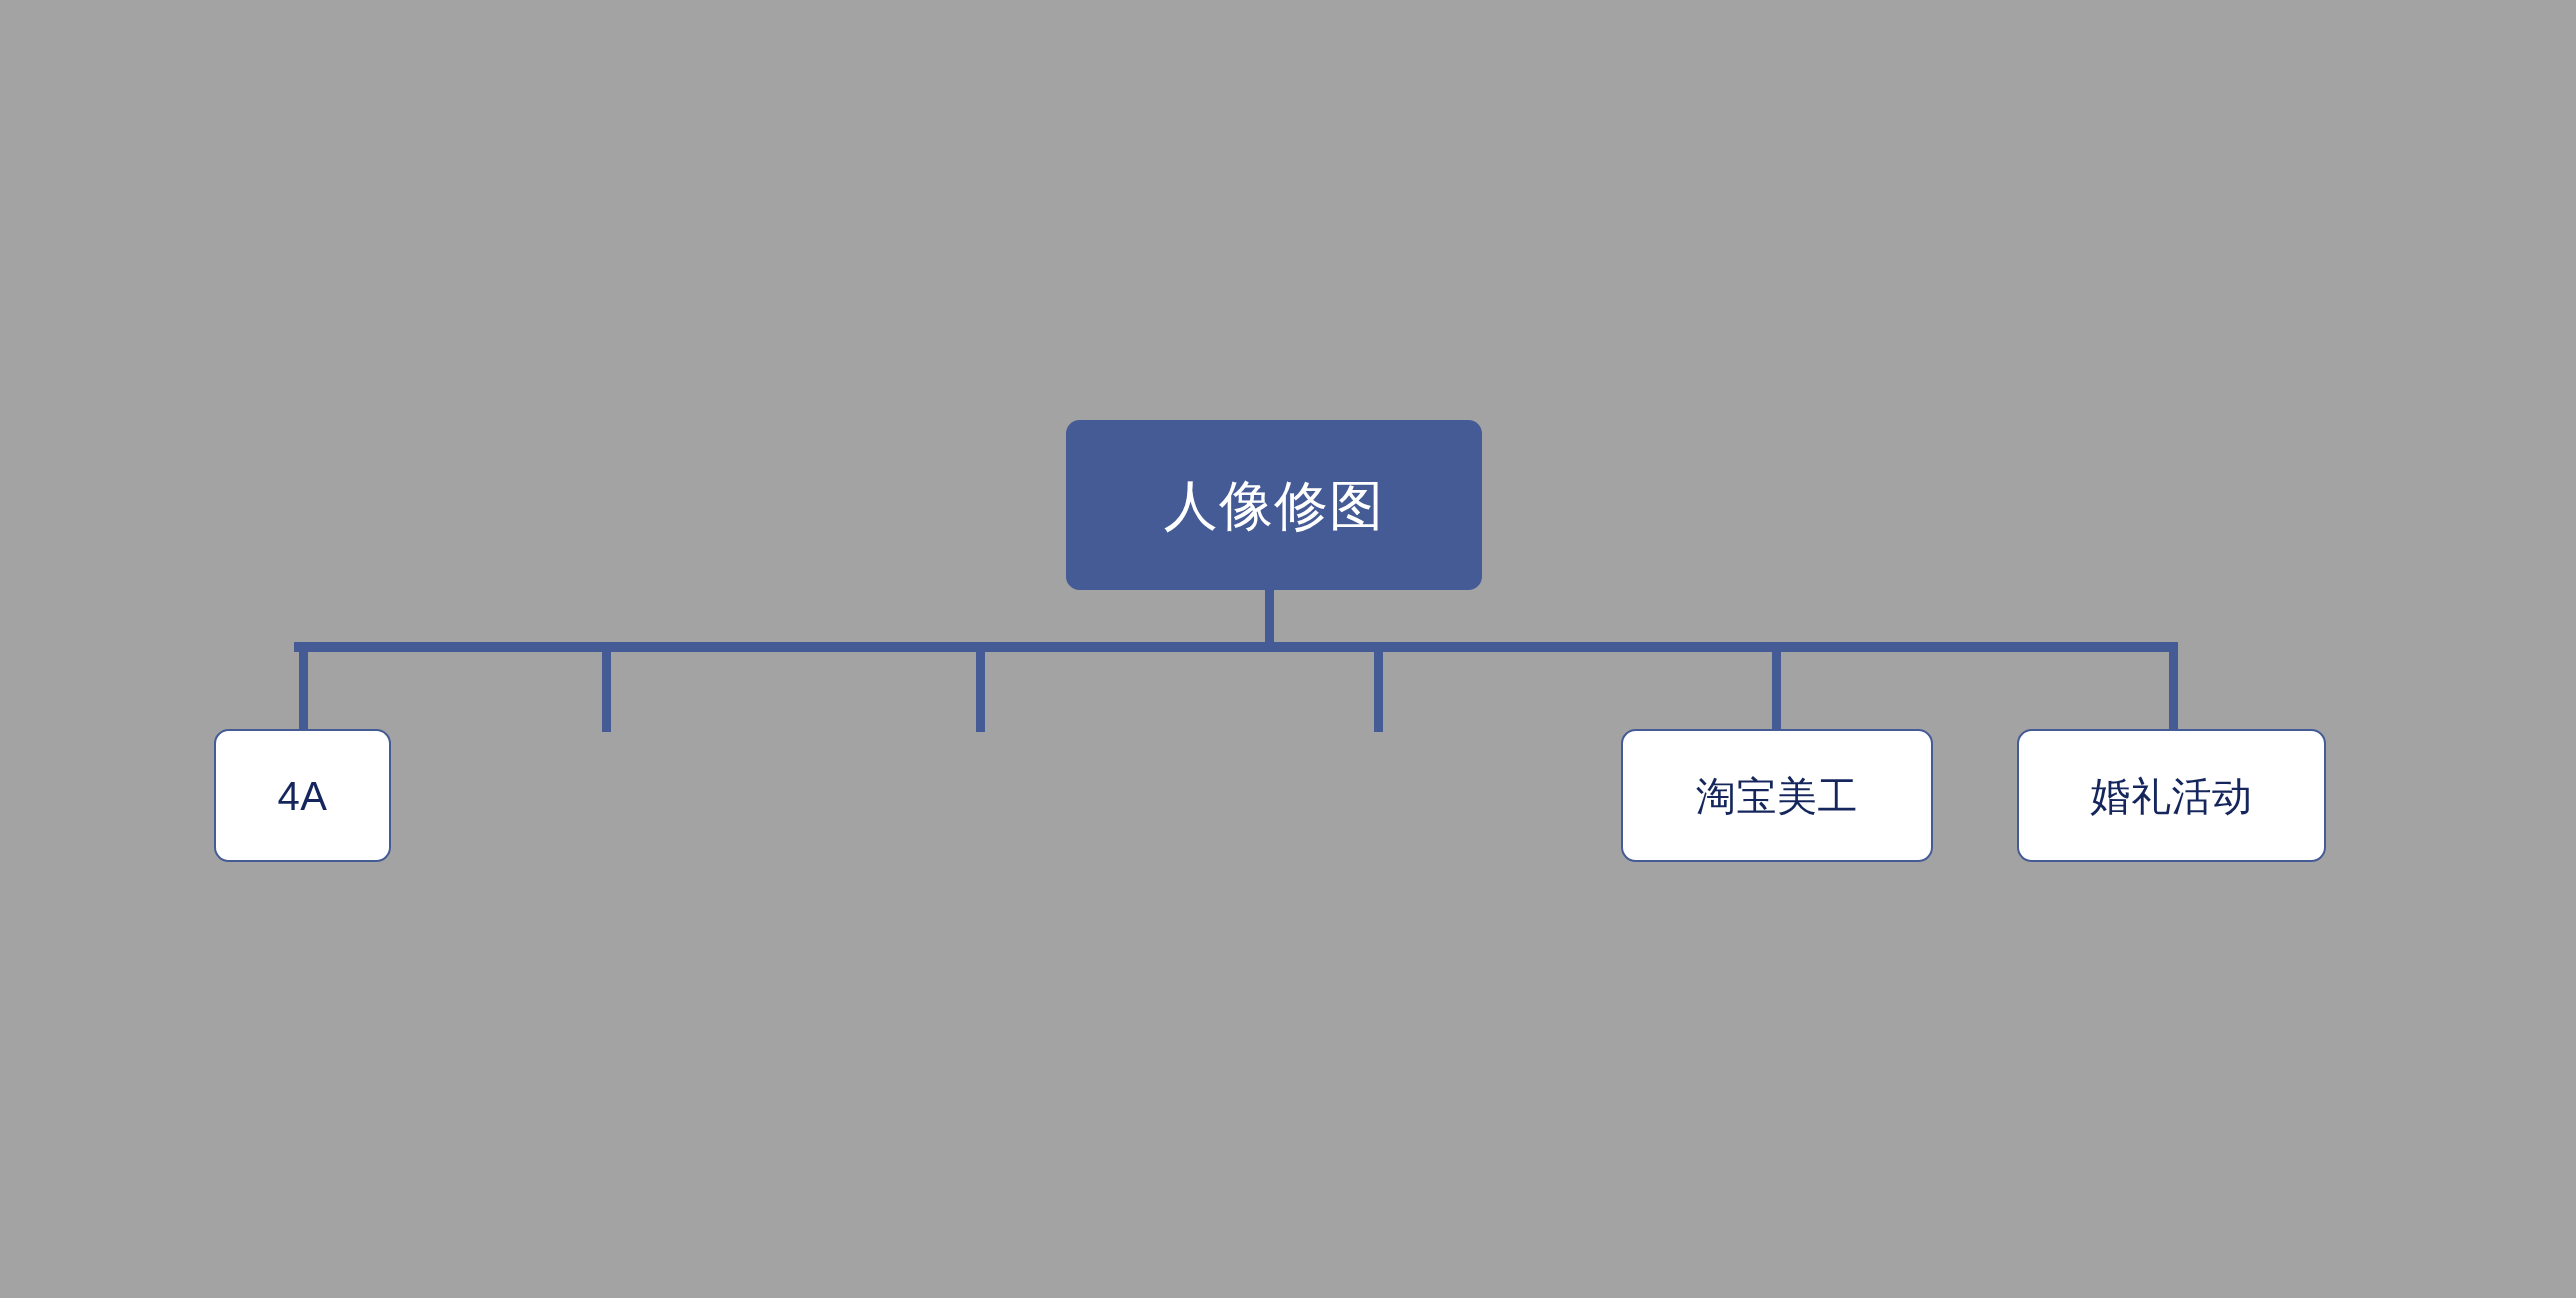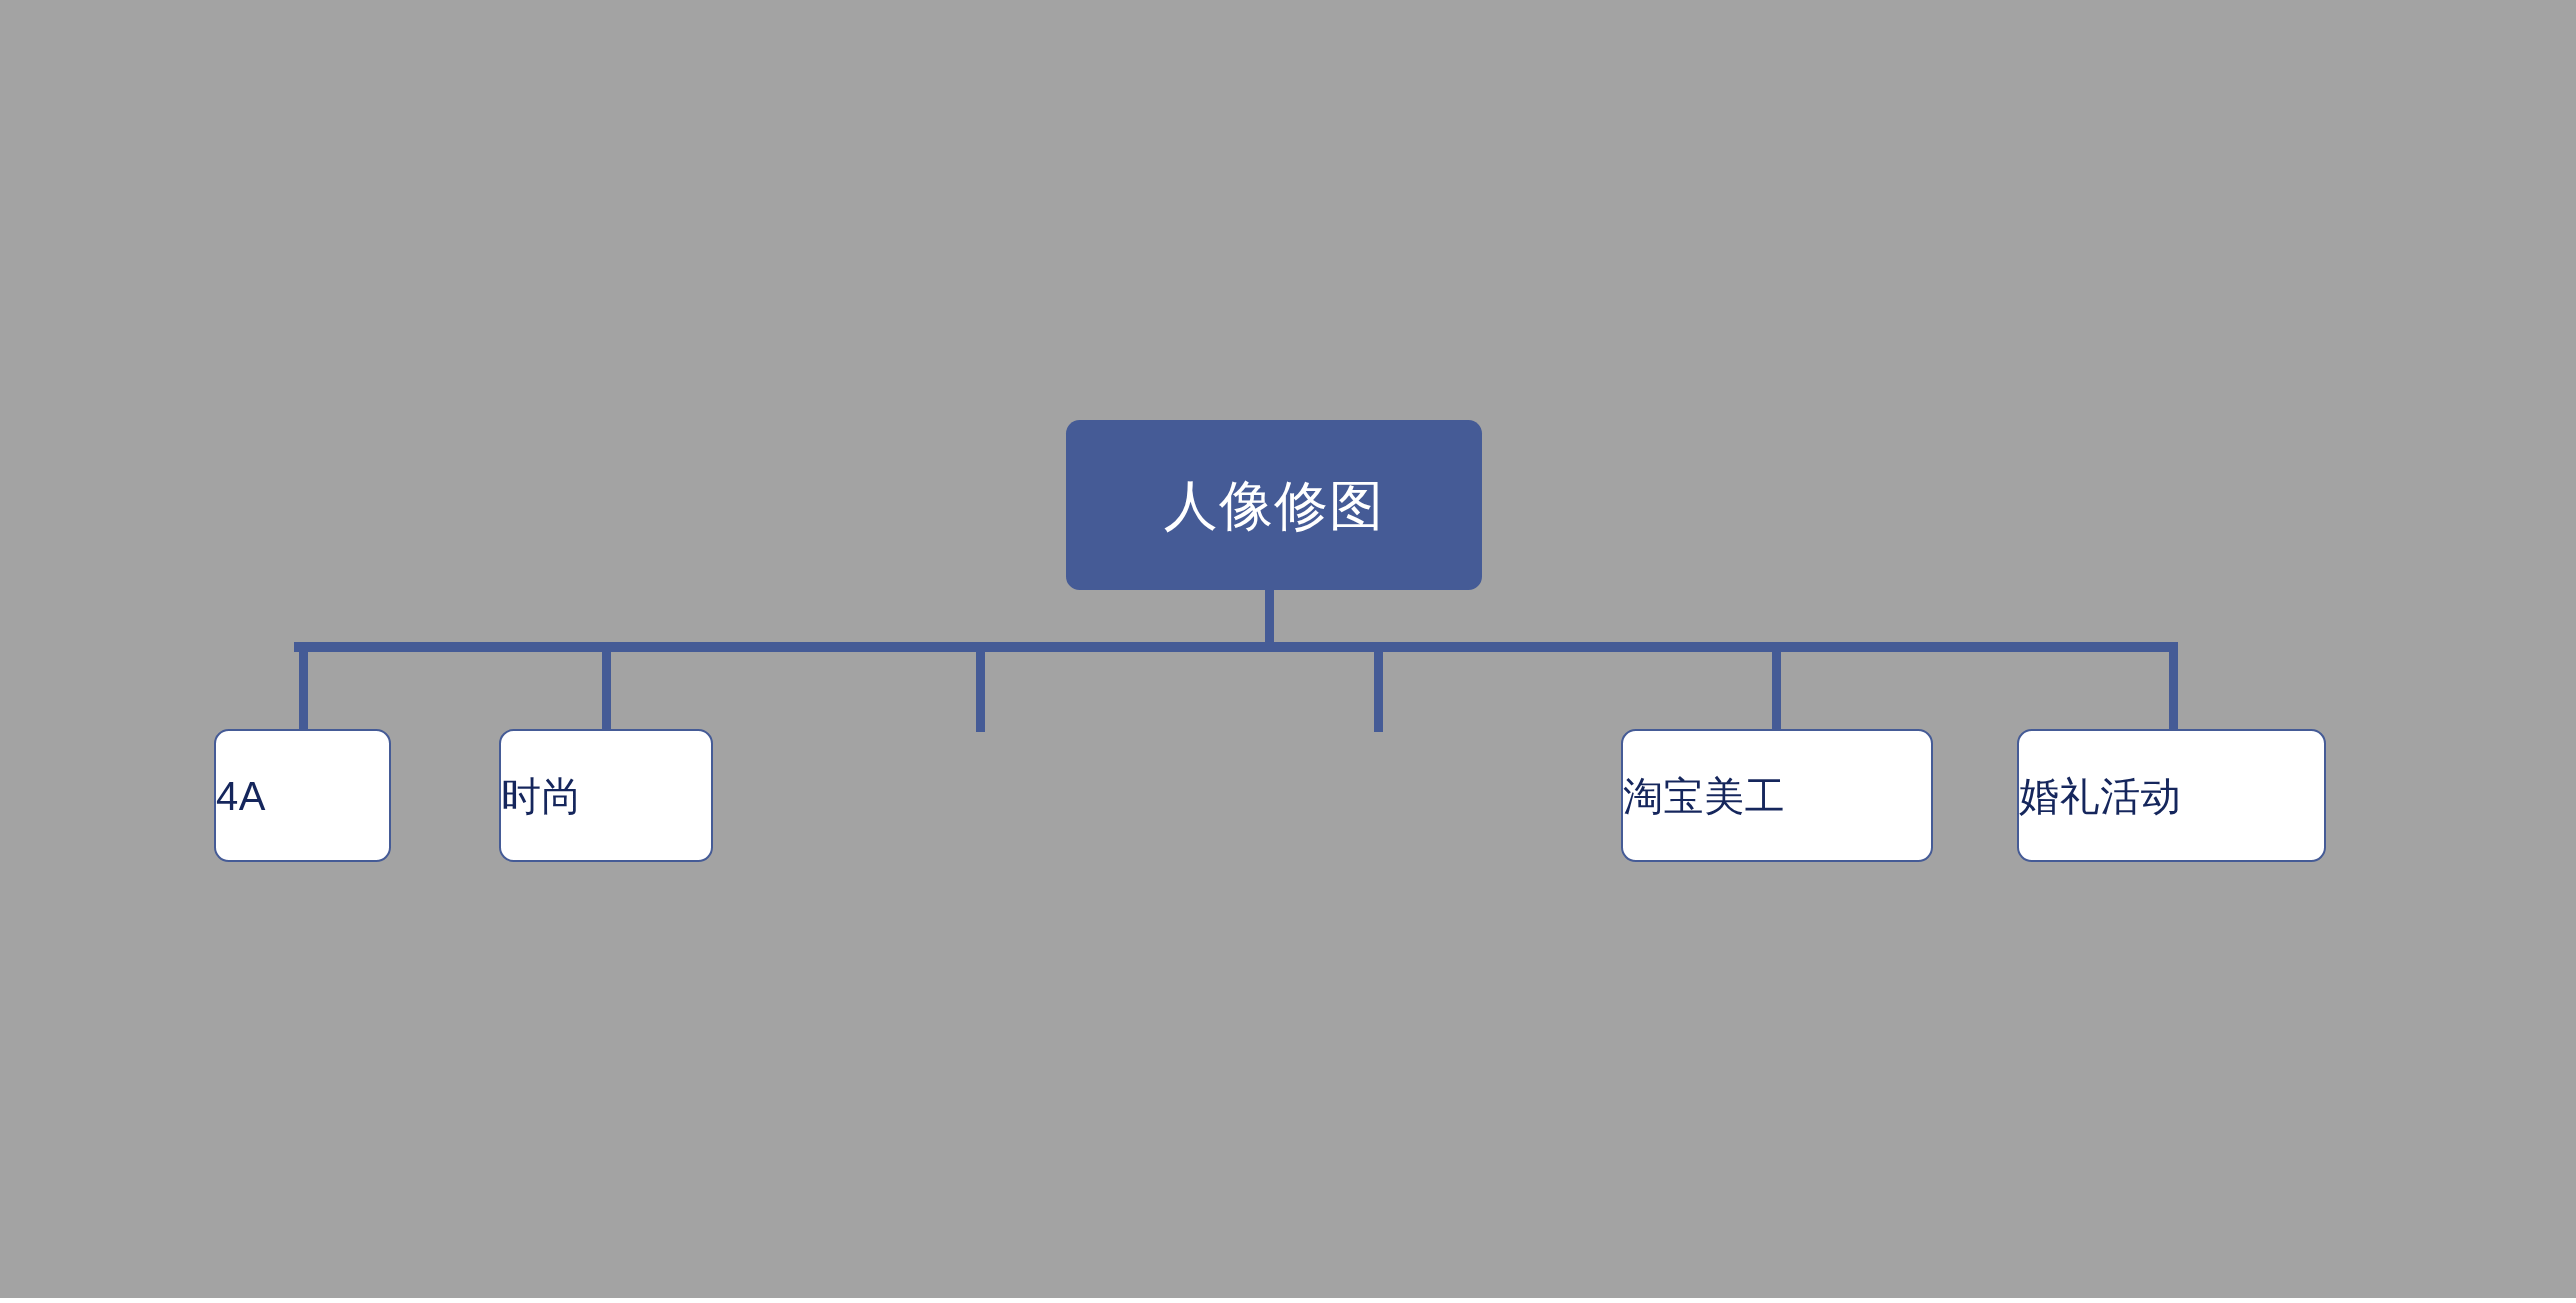--- a/index.html
+++ b/index.html
@@ -64,21 +64,21 @@
   .child-node {
     position: absolute;
     top: 729px;
     height: 133px;
     background: #ffffff;
     border: 2.8px solid #455B96;
     border-radius: 14.7px;
     box-sizing: border-box;
     display: flex;
     align-items: center;
-    justify-content: flex-start;
+    justify-content: center;
   }
   .child-label {
     color: #15265C;
     font-size: 40px;
     line-height: 1;
     letter-spacing: 0.6px;
     white-space: nowrap;
   }
 </style>
 </head>
@@ -97,23 +97,20 @@
   <div class="conn drop" style="left:602px;"></div>
   <div class="conn drop" style="left:976px;"></div>
   <div class="conn drop" style="left:1374px;"></div>
   <div class="conn drop" style="left:1772px;"></div>
   <div class="conn drop" style="left:2169px;"></div>
 
   <div class="child-node" style="left:214px;  width:177px;">
     <span class="child-label">4A</span>
   </div>
 
-  <div class="child-node" style="left:499px;  width:214px;">
-    <span class="child-label">时尚</span>
-  </div>
 
 
 
   <div class="child-node" style="left:2017px; width:309px;">
     <span class="child-label">婚礼活动</span>
   </div>
 
   <div class="child-node" style="left:1621px; width:312px;">
     <span class="child-label">淘宝美工</span>
   </div>

